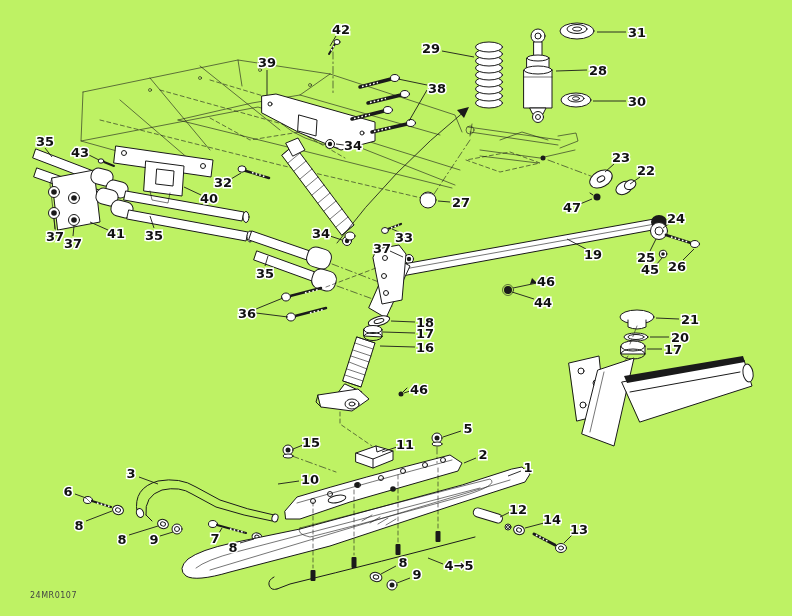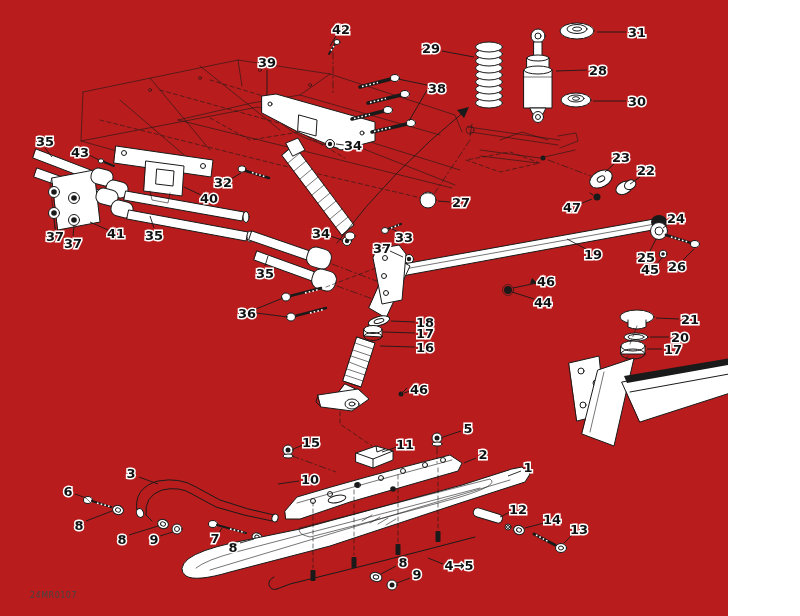--- a/index.html
+++ b/index.html
@@ -1,16 +1,16 @@
 <!DOCTYPE html>
 <html><head>
 <meta charset="utf-8">
 <style>
   html,body{margin:0;padding:0;background:#fff;}
-  .stage{position:relative;width:728px;height:616px;background:#b91c1c;overflow:hidden;
+  .stage{position:relative;width:792px;height:616px;background:#bef264;overflow:hidden;
          font-family:"DejaVu Sans",sans-serif;}
   svg{display:block;}
   .s{stroke:#1a1a1a;fill:none;stroke-width:1;stroke-linecap:round;stroke-linejoin:round;}
   .sw{fill:#ffffff;}
   .dk{fill:#1a1a1a;stroke:none;}
   .thin{stroke-width:0.6;}
   .med{stroke-width:0.85;}
   .dash{stroke-dasharray:4 3;}
   .ddot{stroke-dasharray:7 3 1.5 3;}
   .shaft{stroke:#1a1a1a;fill:none;stroke-linecap:round;}

